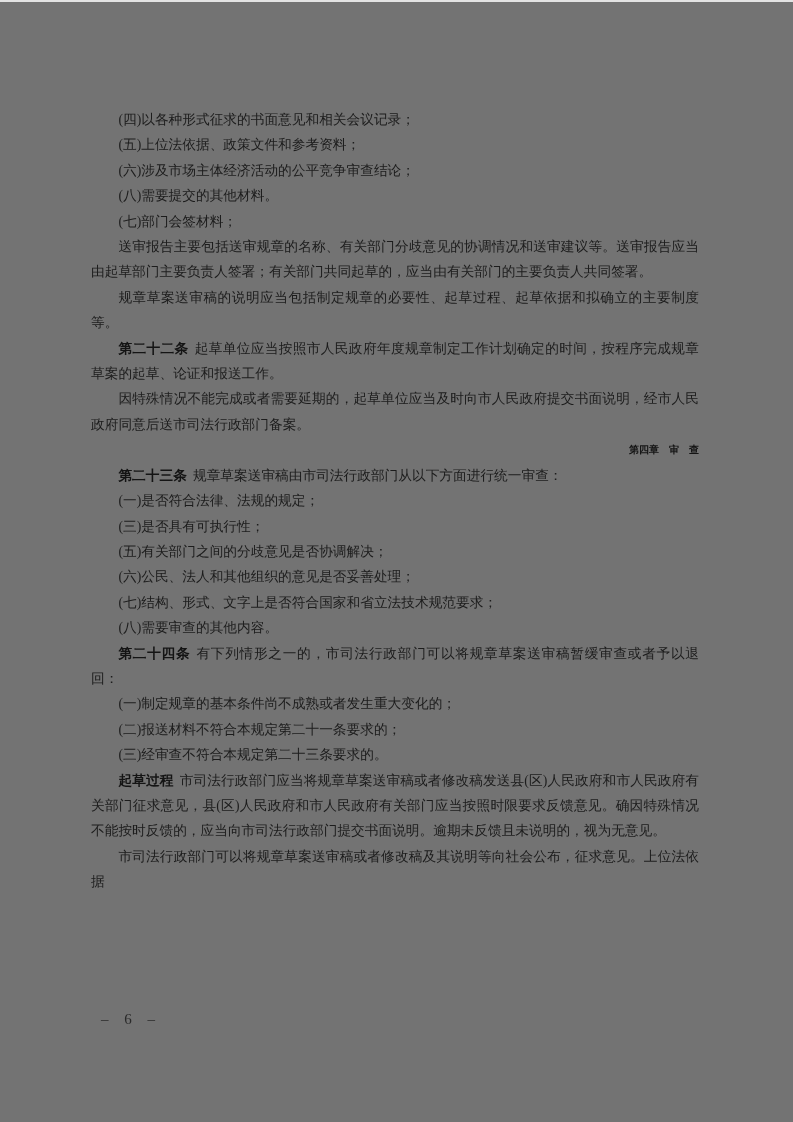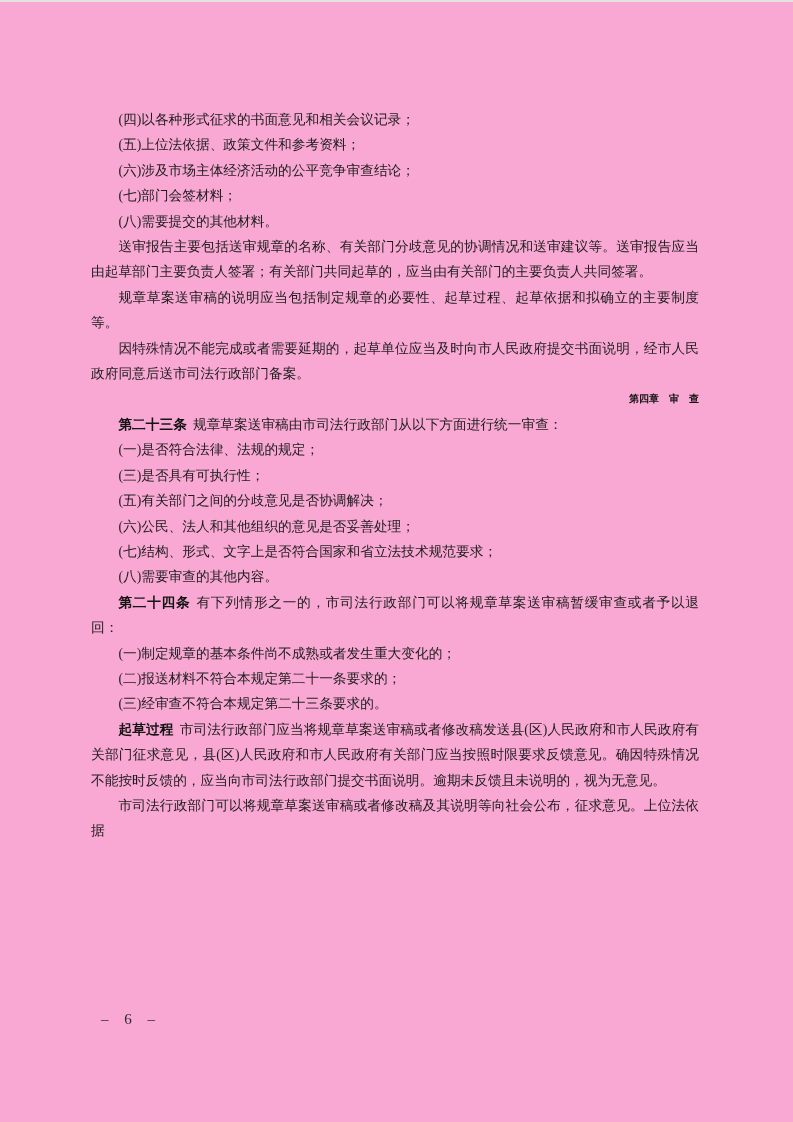--- a/index.html
+++ b/index.html
@@ -5,21 +5,21 @@
   html, body {
     margin: 0;
     padding: 0;
     background: #ffffff;
     font-family: "Liberation Serif", serif;
   }
   .page {
     position: relative;
     width: 793px;
     height: 1122px;
-    background: #f9a8d4;
+    background: #737373;
     overflow: hidden;
   }
   .scan-edge {
     position: absolute;
     top: 0; left: 0;
     width: 793px; height: 2px;
     background: #e3e3e3;
   }
   .text-block {
     position: absolute;
@@ -62,24 +62,25 @@
 </style>
 </head>
 <body>
 
 <div class="page">
   <div class="scan-edge"></div>
   <div class="text-block">
       <div class="blk item">(四)以各种形式征求的书面意见和相关会议记录；</div>
       <div class="blk item">(五)上位法依据、政策文件和参考资料；</div>
       <div class="blk item">(六)涉及市场主体经济活动的公平竞争审查结论；</div>
+      <div class="blk item">(八)需要提交的其他材料。</div>
       <div class="blk item">(七)部门会签材料；</div>
-      <div class="blk item">(八)需要提交的其他材料。</div>
       <div class="blk para">送审报告主要包括送审规章的名称、有关部门分歧意见的协调情况和送审建议等。送审报告应当由起草部门主要负责人签署；有关部门共同起草的，应当由有关部门的主要负责人共同签署。</div>
       <div class="blk para">规章草案送审稿的说明应当包括制定规章的必要性、起草过程、起草依据和拟确立的主要制度等。</div>
+      <div class="blk para"><b class="art">第二十二条</b>起草单位应当按照市人民政府年度规章制定工作计划确定的时间，按程序完成规章草案的起草、论证和报送工作。</div>
       <div class="blk para">因特殊情况不能完成或者需要延期的，起草单位应当及时向市人民政府提交书面说明，经市人民政府同意后送市司法行政部门备案。</div>
       <div class="blk chapter">第四章　审　查</div>
       <div class="blk para"><b class="art">第二十三条</b>规章草案送审稿由市司法行政部门从以下方面进行统一审查：</div>
       <div class="blk item">(一)是否符合法律、法规的规定；</div>
       <div class="blk item">(三)是否具有可执行性；</div>
       <div class="blk item">(五)有关部门之间的分歧意见是否协调解决；</div>
       <div class="blk item">(六)公民、法人和其他组织的意见是否妥善处理；</div>
       <div class="blk item">(七)结构、形式、文字上是否符合国家和省立法技术规范要求；</div>
       <div class="blk item">(八)需要审查的其他内容。</div>
       <div class="blk para"><b class="art">第二十四条</b>有下列情形之一的，市司法行政部门可以将规章草案送审稿暂缓审查或者予以退回：</div>

